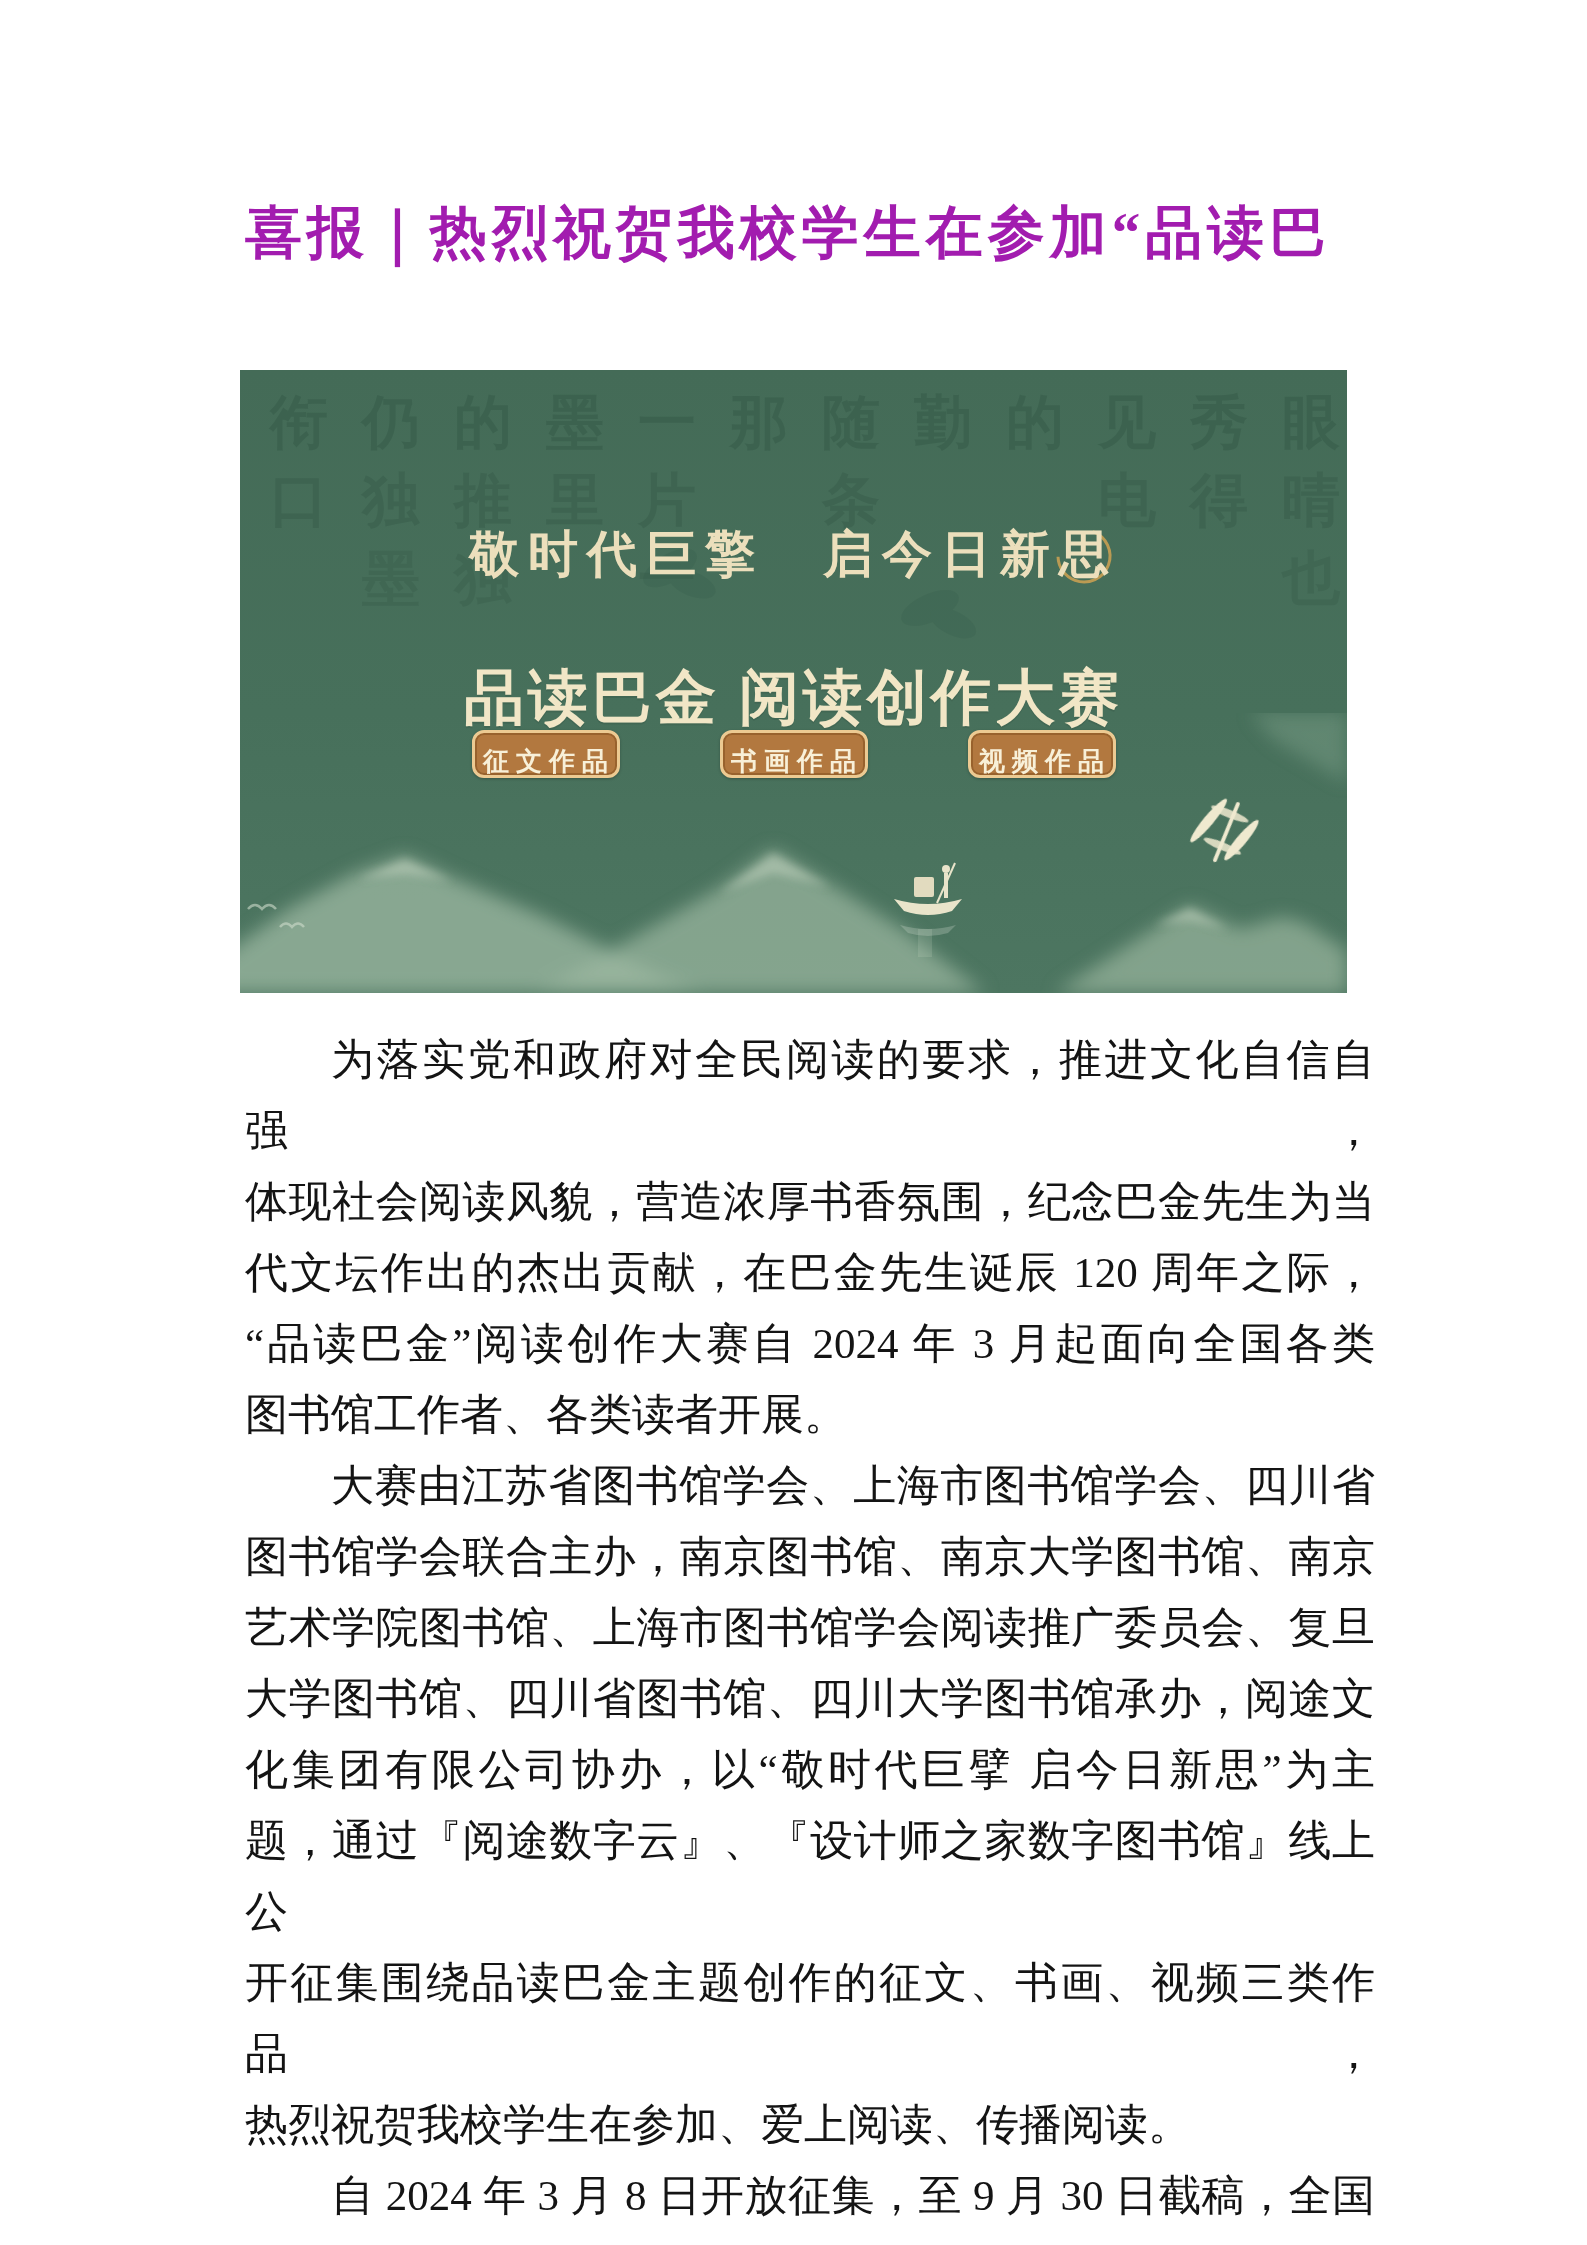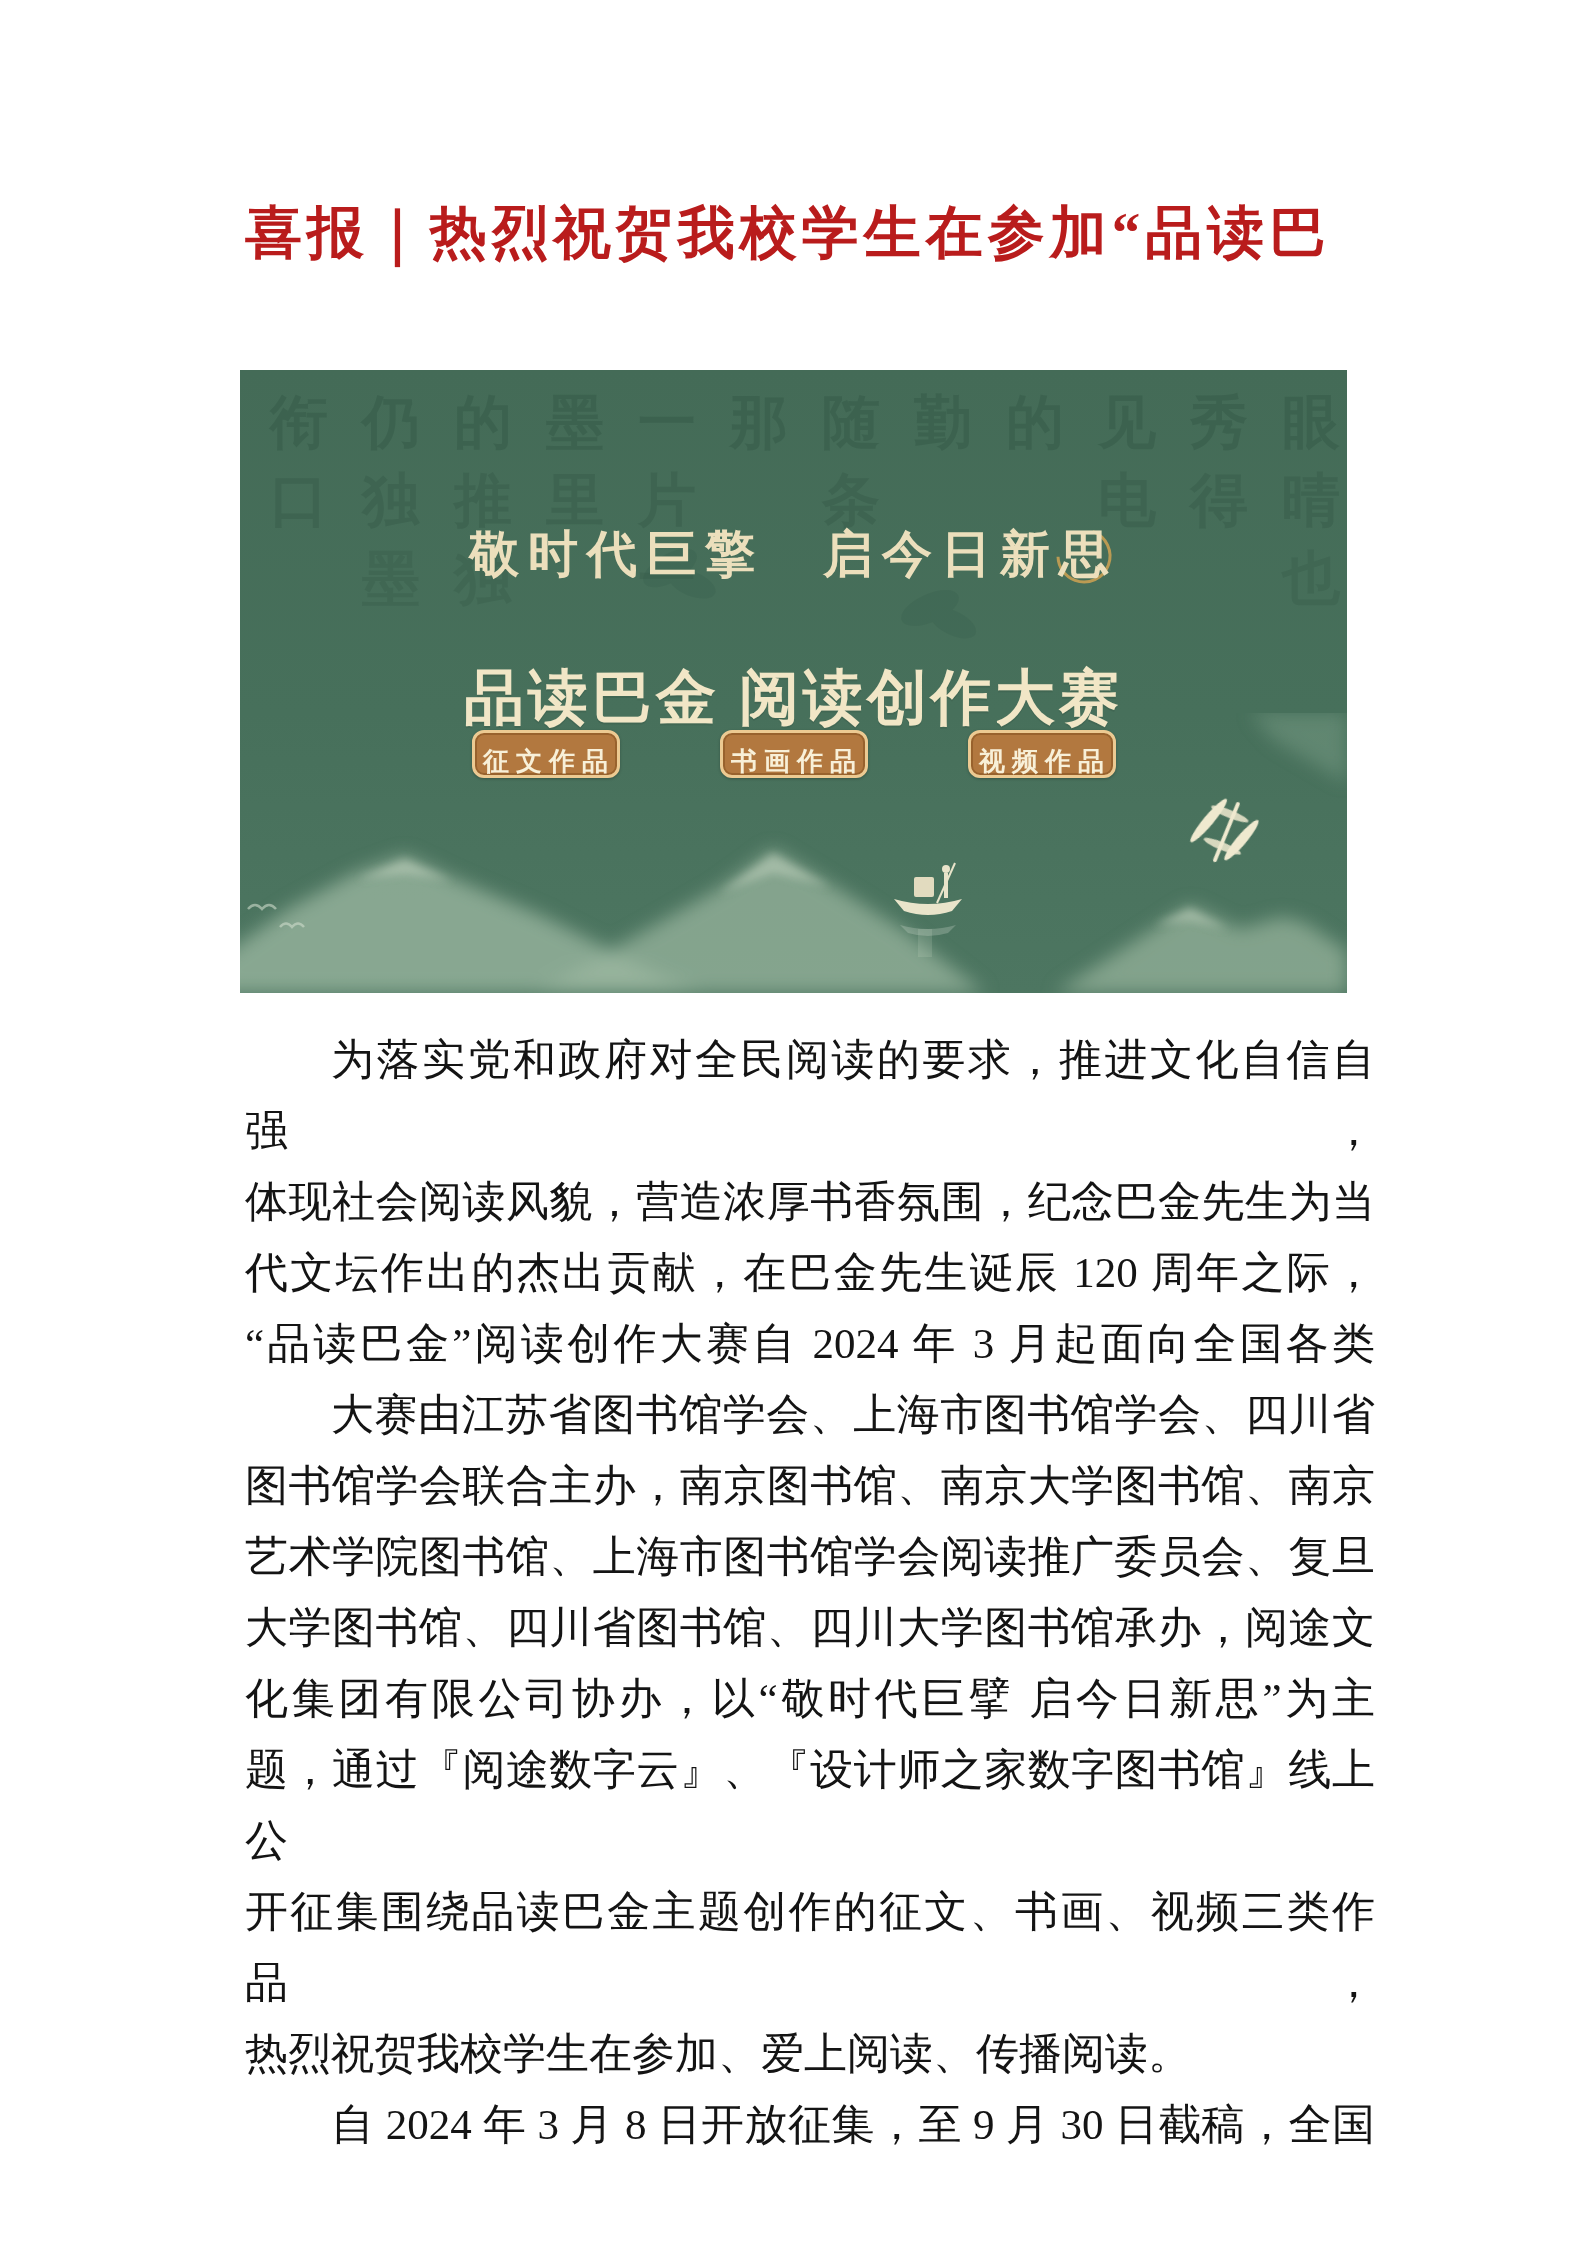--- a/index.html
+++ b/index.html
@@ -8,21 +8,21 @@
     width:1587px; height:2245px;
     background:#ffffff;
     margin:0 auto;
     overflow:hidden;
     font-family:"Liberation Serif","DejaVu Serif",serif;
   }
 
   
   .doc-title {
     position:absolute; left:245px; top:183px; width:1135px;
-    font-size:57px; font-weight:bold; color:#b91c1c;
+    font-size:57px; font-weight:bold; color:#a21caf;
     line-height:99px; letter-spacing:5px;
   }
   .title-line { white-space:nowrap; }
 
   
   .banner {
     position:absolute; left:240px; top:370px;
     width:1107px; height:623px;
     background:linear-gradient(180deg,#446b57 0%, #47705b 55%, #4d7661 100%);
     overflow:hidden;
@@ -158,20 +158,21 @@
       </g>
     </svg>
   </div>
 
   <div class="body-text">
     <div class="para">
       <div class="bl pstart">为落实党和政府对全民阅读的要求，推进文化自信自强，</div>
       <div class="bl">体现社会阅读风貌，营造浓厚书香氛围，纪念巴金先生为当</div>
       <div class="bl">代文坛作出的杰出贡献，在巴金先生诞辰 120 周年之际，</div>
       <div class="bl">“品读巴金”阅读创作大赛自 2024 年 3 月起面向全国各类</div>
+      <div class="bl pend">图书馆工作者、各类读者开展。</div>
     </div>
     <div class="para">
       <div class="bl pstart">大赛由江苏省图书馆学会、上海市图书馆学会、四川省</div>
       <div class="bl">图书馆学会联合主办，南京图书馆、南京大学图书馆、南京</div>
       <div class="bl">艺术学院图书馆、上海市图书馆学会阅读推广委员会、复旦</div>
       <div class="bl">大学图书馆、四川省图书馆、四川大学图书馆承办，阅途文</div>
       <div class="bl">化集团有限公司协办，以“敬时代巨擘 启今日新思”为主</div>
       <div class="bl">题，通过『阅途数字云』、『设计师之家数字图书馆』线上公</div>
       <div class="bl">开征集围绕品读巴金主题创作的征文、书画、视频三类作品，</div>
       <div class="bl pend">热烈祝贺我校学生在参加、爱上阅读、传播阅读。</div>

